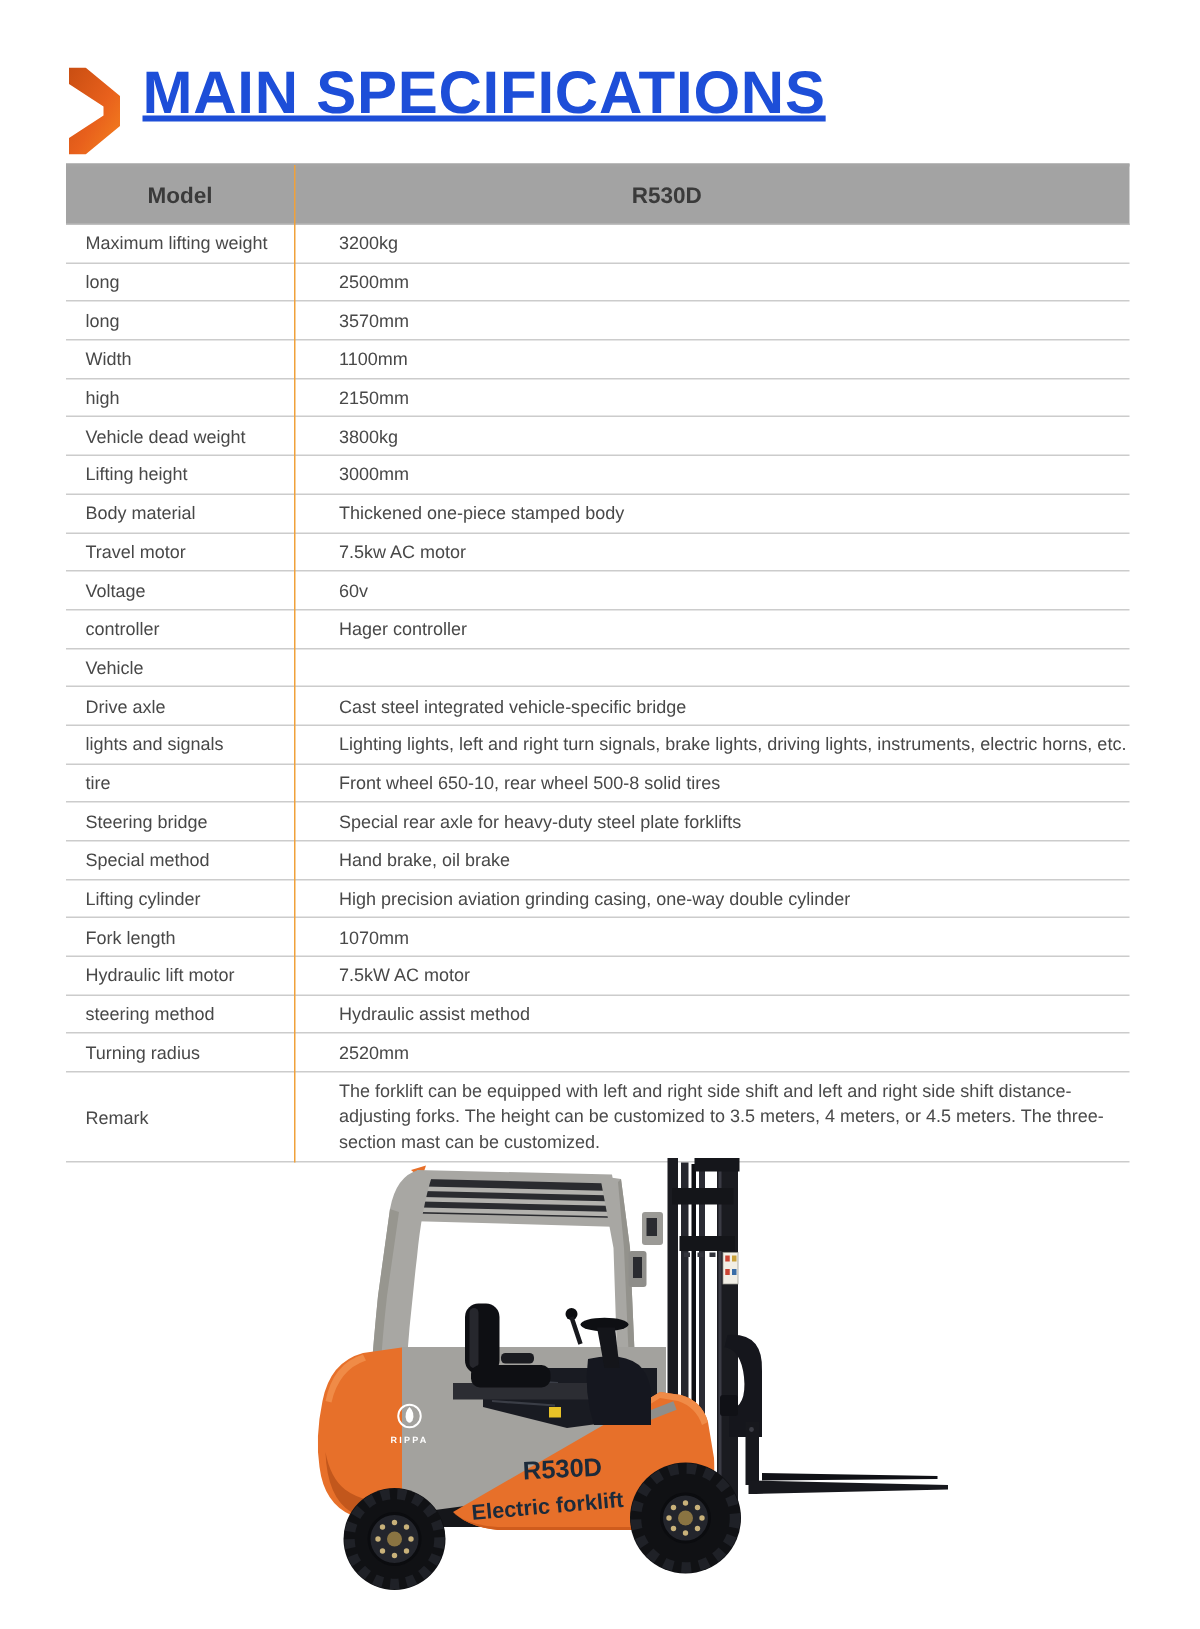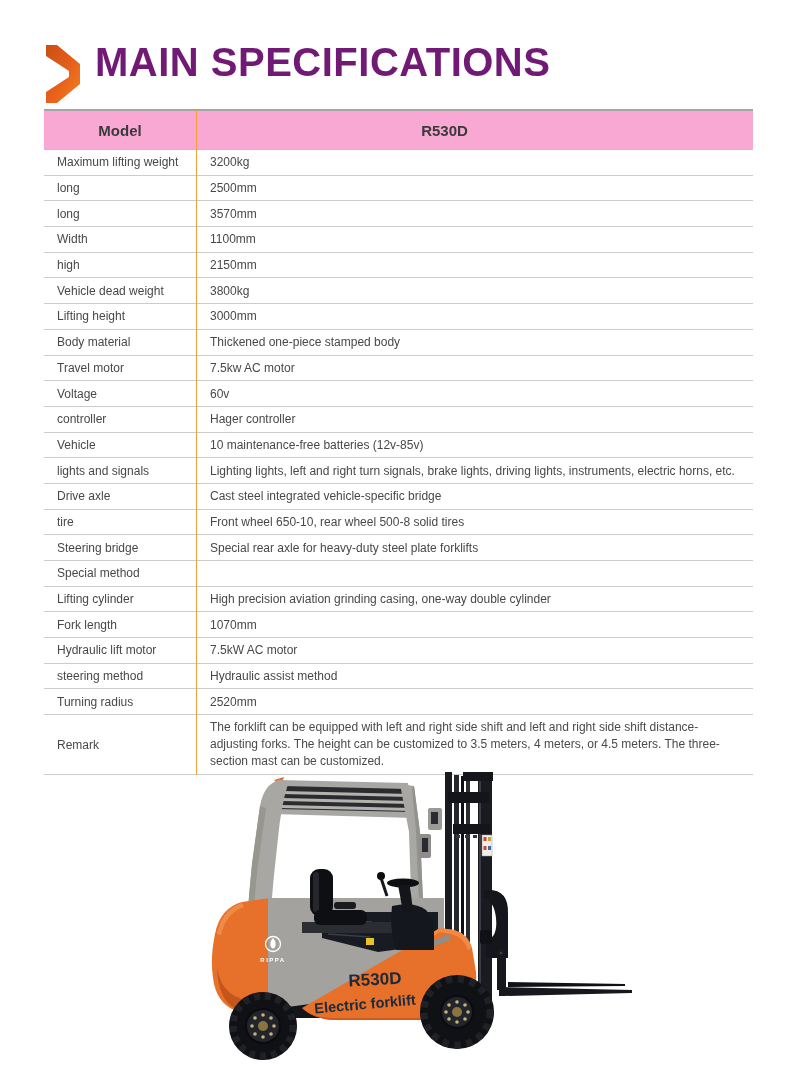--- a/index.html
+++ b/index.html
@@ -3,36 +3,36 @@
 <meta charset="utf-8">
 <style>
   html,body{margin:0;padding:0;background:#ffffff;}
   .page{position:relative;width:800px;height:1086px;background:#ffffff;
         font-family:"Liberation Sans",sans-serif;overflow:hidden;}
 
   
   .sec-header{position:absolute;left:45px;top:44px;width:700px;height:58px;}
   .chev{position:absolute;left:0;top:1px;}
   .sec-title{position:absolute;left:50px;top:-4px;font-size:40px;font-weight:800;
-             color:#701a75;letter-spacing:0.5px;white-space:nowrap;}
+             color:#1d4ed8;letter-spacing:0.5px;white-space:nowrap;text-decoration:underline;}
 
   
   .spec-table{position:absolute;left:44px;top:109px;width:709px;}
-  .t-header{position:relative;height:41px;background:#f9a8d4;
+  .t-header{position:relative;height:41px;background:#a3a3a3;
             border-top:2px solid #a5a5a5;border-bottom:1px solid #c0c0c0;
             box-sizing:border-box;display:flex;align-items:center;}
   .t-header .h-label{width:152px;text-align:center;font-size:15px;font-weight:bold;color:#3a3a3a;}
   .t-header .h-value{flex:1;text-align:center;font-size:15px;font-weight:bold;color:#3a3a3a;
                      padding-right:60px;}
   .t-body{position:relative;}
   .t-row{display:flex;align-items:center;height:25.7px;border-bottom:1px solid #cccccc;
          box-sizing:border-box;}
   .t-row .cell{font-size:12px;color:#484848;}
   .t-row .label{width:152px;padding-left:13px;box-sizing:border-box;white-space:nowrap;}
-  .t-row .value{flex:1;padding-left:14px;box-sizing:border-box;white-space:nowrap;}
+  .t-row .value{flex:1;padding-left:14px;box-sizing:border-box;white-space:nowrap;margin-left:16px;}
   .t-row.tall{height:auto;min-height:37px;padding:4px 0;}
   .t-row.tall .value{font-size:12px;line-height:1.42;white-space:normal;padding-right:8px;color:#4a4a4a;}
   .v-divider{position:absolute;left:152px;top:1px;bottom:0;width:1px;background:#f0a13b;z-index:3;}
 
   
   .forklift{position:absolute;left:182px;top:772px;width:460px;height:300px;}
 </style>
 </head>
 <body>
 
@@ -98,40 +98,40 @@
         <div class="t-row">
       <div class="cell label">Voltage</div>
       <div class="cell value">60v</div>
     </div>
         <div class="t-row">
       <div class="cell label">controller</div>
       <div class="cell value">Hager controller</div>
     </div>
         <div class="t-row">
       <div class="cell label">Vehicle</div>
-      <div class="cell value">10 maintenance-free batteries (12v-85v)</div>
+    </div>
+        <div class="t-row">
+      <div class="cell label">Drive axle</div>
+      <div class="cell value">Cast steel integrated vehicle-specific bridge</div>
     </div>
         <div class="t-row">
       <div class="cell label">lights and signals</div>
       <div class="cell value">Lighting lights, left and right turn signals, brake lights, driving lights, instruments, electric horns, etc.</div>
     </div>
         <div class="t-row">
-      <div class="cell label">Drive axle</div>
-      <div class="cell value">Cast steel integrated vehicle-specific bridge</div>
-    </div>
-        <div class="t-row">
       <div class="cell label">tire</div>
       <div class="cell value">Front wheel 650-10, rear wheel 500-8 solid tires</div>
     </div>
         <div class="t-row">
       <div class="cell label">Steering bridge</div>
       <div class="cell value">Special rear axle for heavy-duty steel plate forklifts</div>
     </div>
         <div class="t-row">
       <div class="cell label">Special method</div>
+      <div class="cell value">Hand brake, oil brake</div>
     </div>
         <div class="t-row">
       <div class="cell label">Lifting cylinder</div>
       <div class="cell value">High precision aviation grinding casing, one-way double cylinder</div>
     </div>
         <div class="t-row">
       <div class="cell label">Fork length</div>
       <div class="cell value">1070mm</div>
     </div>
         <div class="t-row">

